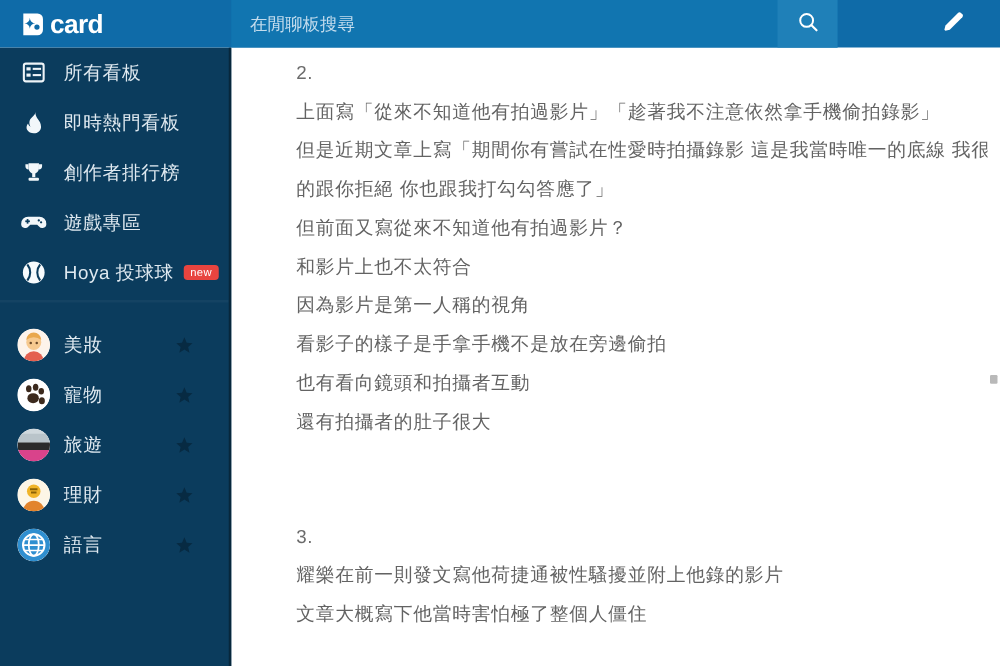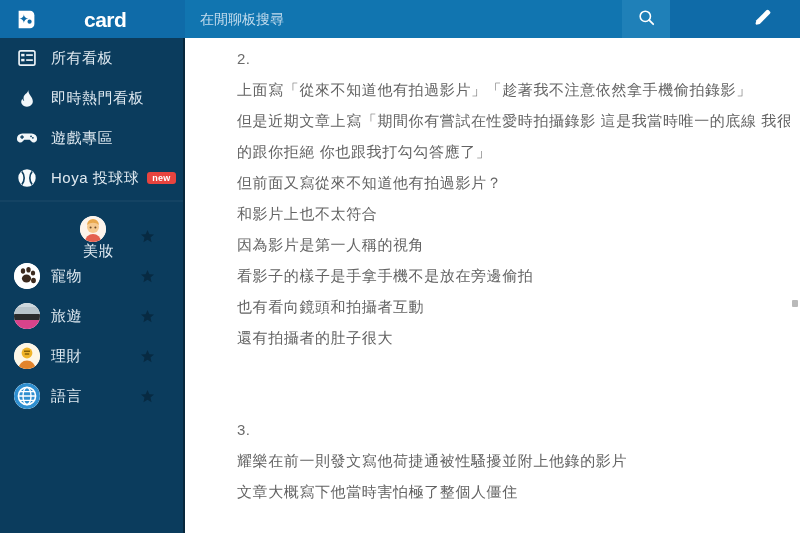--- a/index.html
+++ b/index.html
@@ -15,21 +15,20 @@
   .header {
     position: absolute; top: 0; left: 0; right: 0; height: 38px;
     background: #0f6ba8;
     display: flex; align-items: center;
     z-index: 20;
   }
   .logo-zone {
     width: 185px; height: 38px;
     display: flex; align-items: center; padding-left: 16px;
     flex: 0 0 185px;
-    gap: 44px;
   }
   .logo-mark {
     width: 21px; height: 21px; margin-right: 3px;
     position: relative; flex: 0 0 auto;
   }
   .logo-mark svg { display: block; }
   .logo-text {
     color: #ffffff; font-size: 21px; font-weight: bold;
     letter-spacing: -0.5px; line-height: 21px;
   }
@@ -81,21 +80,21 @@
     display: flex; align-items: center; justify-content: center;
     margin-right: 11px;
   }
   .nav-label {
     color: #dfe9f0; font-size: 15px; letter-spacing: 0.5px;
     white-space: nowrap;
   }
   .badge-new {
     display: inline-block; margin-left: 8px;
     background: #e8443f; color: #ffffff;
-    font-size: 9px; font-weight: bold;
+    font-size: 9px; font-weight: normal;
     border-radius: 3px; padding: 2px 5px 1px 5px;
     letter-spacing: 0.3px; line-height: 1;
     vertical-align: middle;
   }
   .avatar {
     width: 26px; height: 26px; border-radius: 50%;
     flex: 0 0 26px; margin-right: 11px;
     overflow: hidden; position: relative;
     background: #ffffff;
   }
@@ -196,20 +195,31 @@
     <div class="nav-item">
       <span class="nav-icon">
         <svg width="20" height="20" viewBox="0 0 24 24">
           <path d="M13.5 2 C13.5 6 9 6.8 8 10.5 C7.2 13.6 9 16 9 16 C9 16 7 15.2 6.5 13 C5 15 4.6 17 5.6 19 C6.8 21.4 9.6 22.4 12 22.4 C16 22.4 19 19.8 19 16 C19 10 13.5 8.5 13.5 2 Z" fill="#f2f7fa"></path>
         </svg>
       </span>
       <span class="nav-label">即時熱門看板</span>
     </div>
 
 
+    <div class="nav-item">
+      <span class="nav-icon">
+        <svg width="20" height="20" viewBox="0 0 24 24">
+          <path d="M7 3 h10 v5 a5 5 0 0 1 -10 0 z" fill="#f2f7fa"></path>
+          <path d="M7 4 H4 v2 a3 3 0 0 0 3 3 z M17 4 h3 v2 a3 3 0 0 1 -3 3 z" fill="#f2f7fa"></path>
+          <rect x="10.5" y="12.5" width="3" height="4" fill="#f2f7fa"></rect>
+          <rect x="7" y="17" width="10" height="3" rx="1" fill="#f2f7fa"></rect>
+        </svg>
+      </span>
+      <span class="nav-label">創作者排行榜</span>
+    </div>
 
     <div class="nav-item">
       <span class="nav-icon">
         <svg width="22" height="22" viewBox="0 0 24 24">
           <path d="M7 7 h10 a6 6 0 0 1 6 6.2 a3.6 3.6 0 0 1 -6.4 2.3 L15 14 H9 l-1.6 1.5 A3.6 3.6 0 0 1 1 13.2 A6 6 0 0 1 7 7 Z" fill="#f2f7fa"></path>
           <rect x="4.6" y="10.2" width="4" height="1.5" fill="#0b3c5d"></rect>
           <rect x="5.85" y="9" width="1.5" height="4" fill="#0b3c5d"></rect>
           <circle cx="16.4" cy="10.2" r="1" fill="#0b3c5d"></circle>
           <circle cx="18.4" cy="11.8" r="1" fill="#0b3c5d"></circle>
         </svg>
@@ -224,21 +234,21 @@
           <path d="M6.4 5 A11 11 0 0 1 6.4 19" fill="none" stroke="#0b3c5d" stroke-width="1.8"></path>
           <path d="M17.6 5 A11 11 0 0 0 17.6 19" fill="none" stroke="#0b3c5d" stroke-width="1.8"></path>
         </svg>
       </span>
       <span class="nav-label">Hoya 投球球</span>
       <span class="badge-new">new</span>
     </div>
 
     <div class="divider-fade"></div>
 
-    <div class="nav-item" style="margin-top:14px;flex-direction:column;">
+    <div class="nav-item" style="margin-top:14px;">
       <span class="avatar">
         <svg width="26" height="26" viewBox="0 0 26 26">
           <circle cx="13" cy="13" r="13" fill="#fdf3ea"></circle>
           <circle cx="13" cy="11" r="6" fill="#f6c98f"></circle>
           <path d="M7 9 a6 6 0 0 1 12 0 a9 9 0 0 0 -12 0 z" fill="#e9a84e"></path>
           <circle cx="10.6" cy="11.4" r="1" fill="#6b4a2a"></circle>
           <circle cx="15.4" cy="11.4" r="1" fill="#6b4a2a"></circle>
           <path d="M5 26 a8 8 0 0 1 16 0 z" fill="#e4604f"></path>
         </svg>
       </span>

